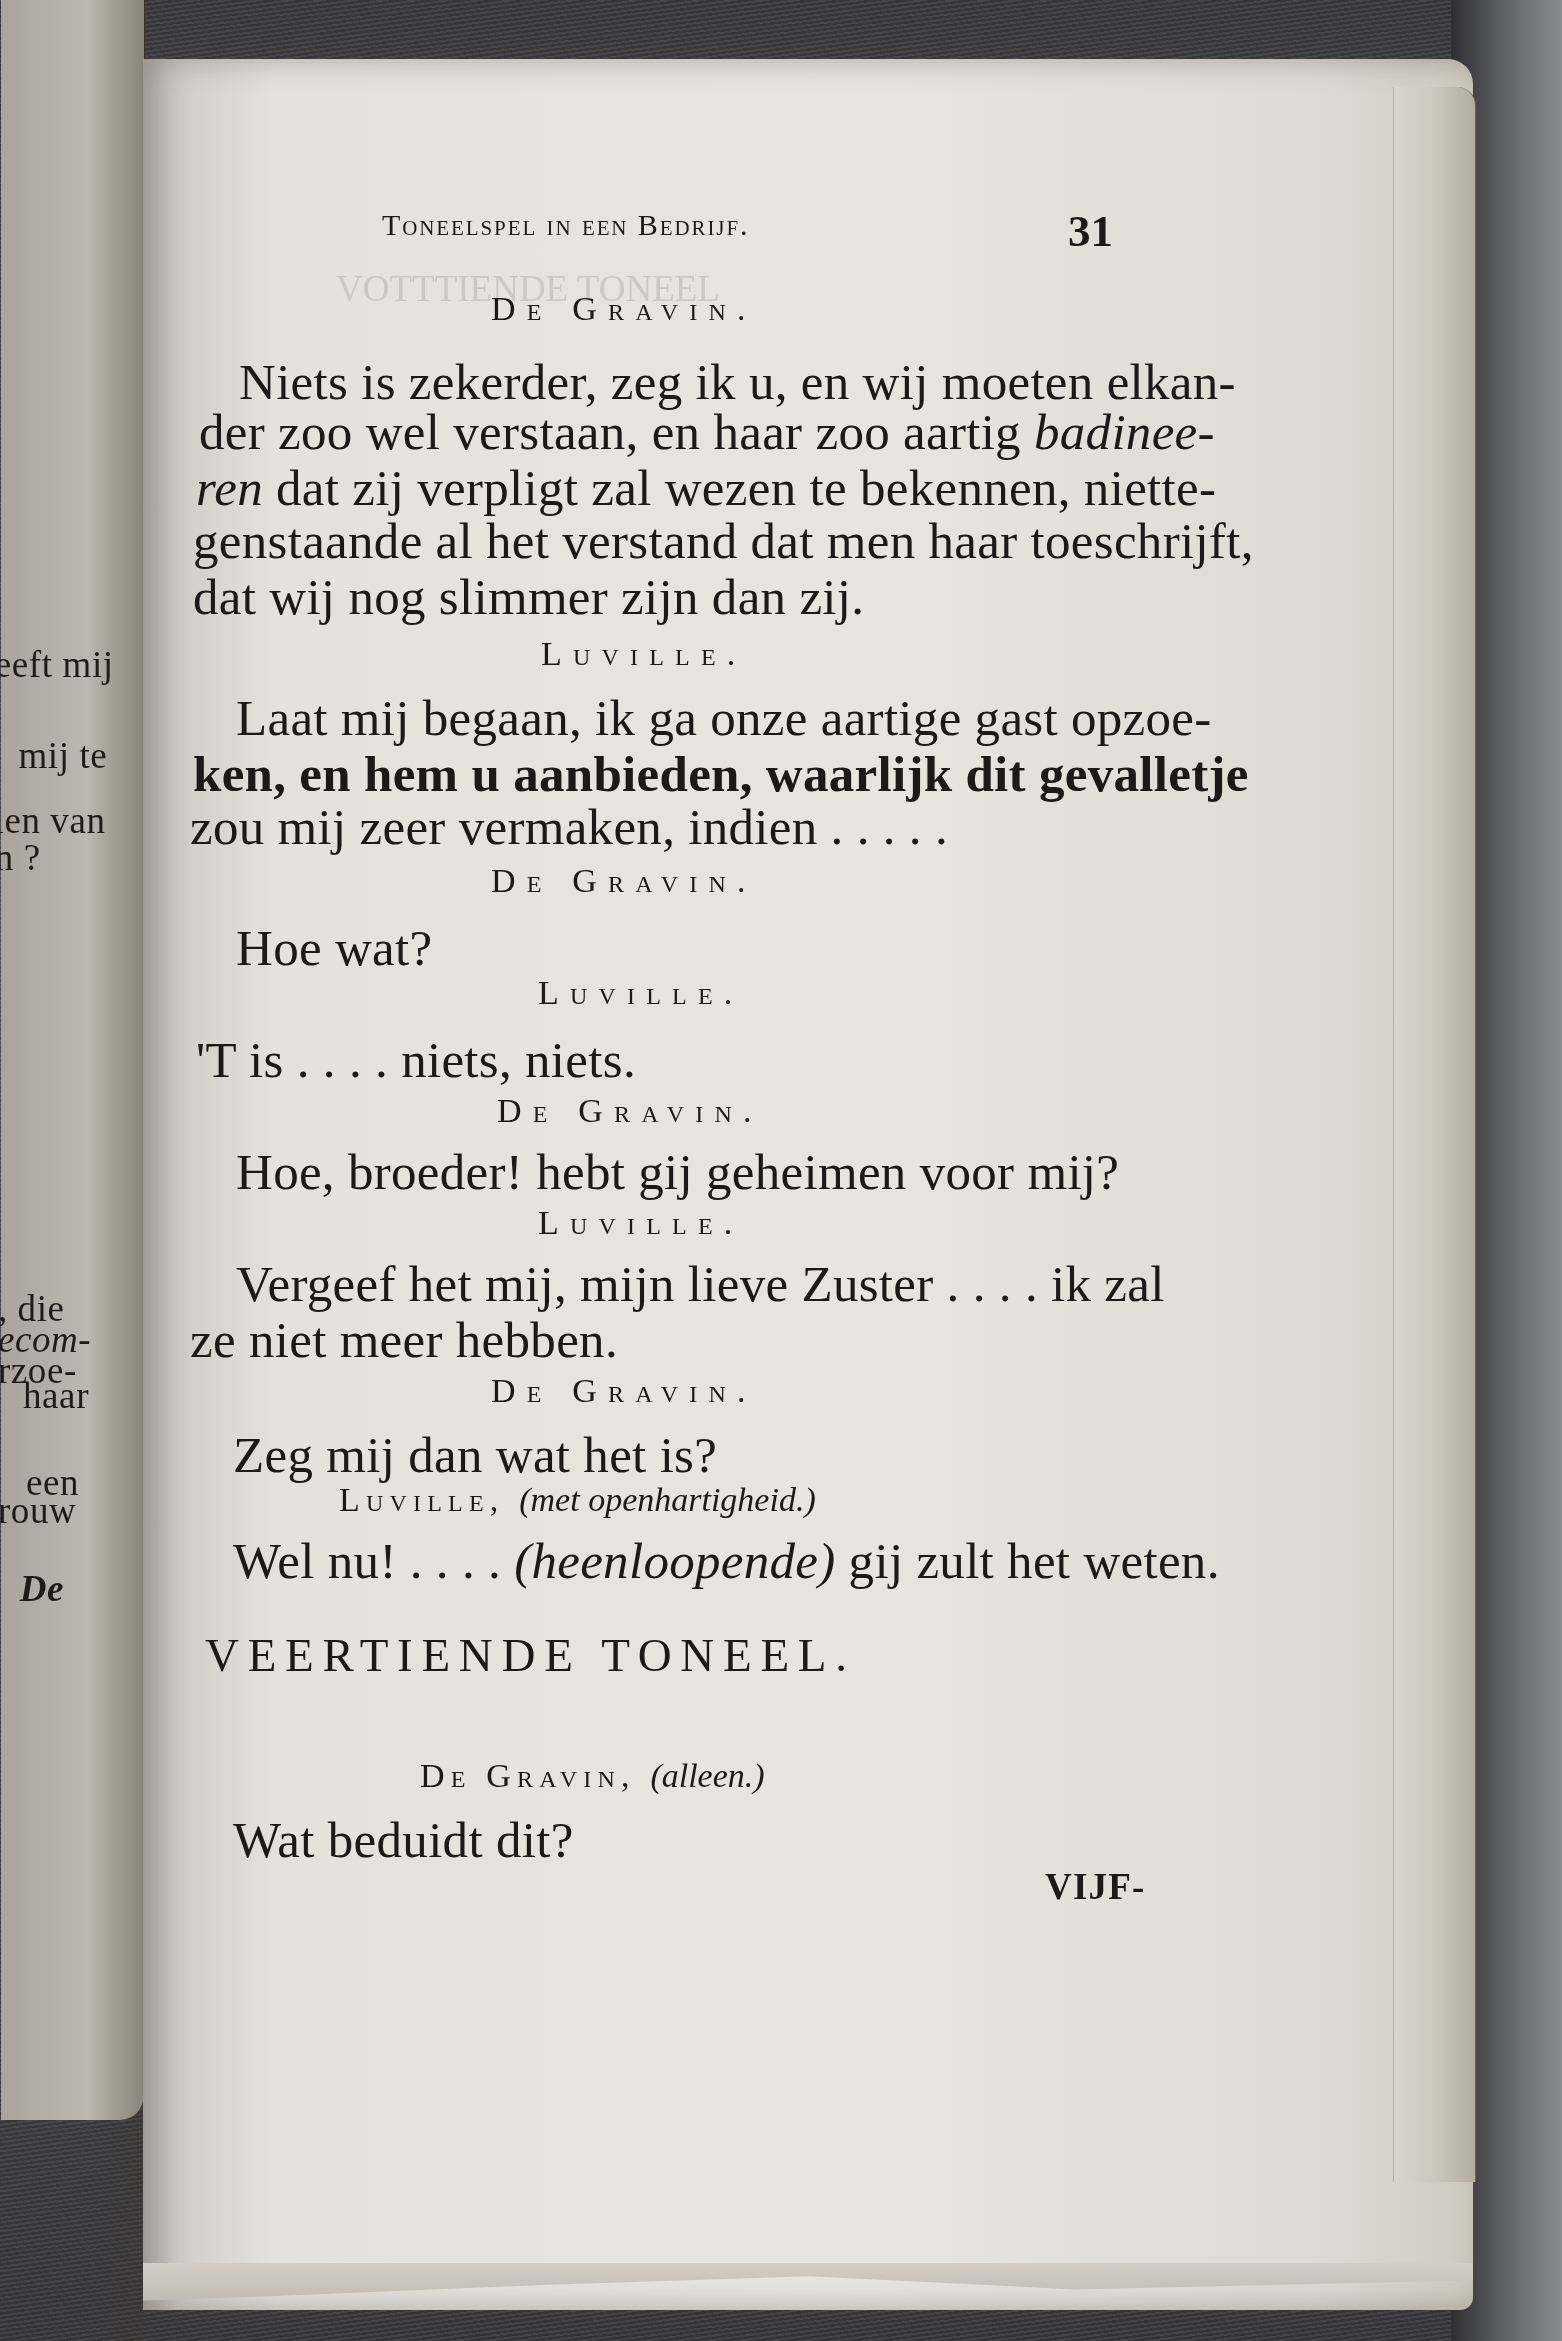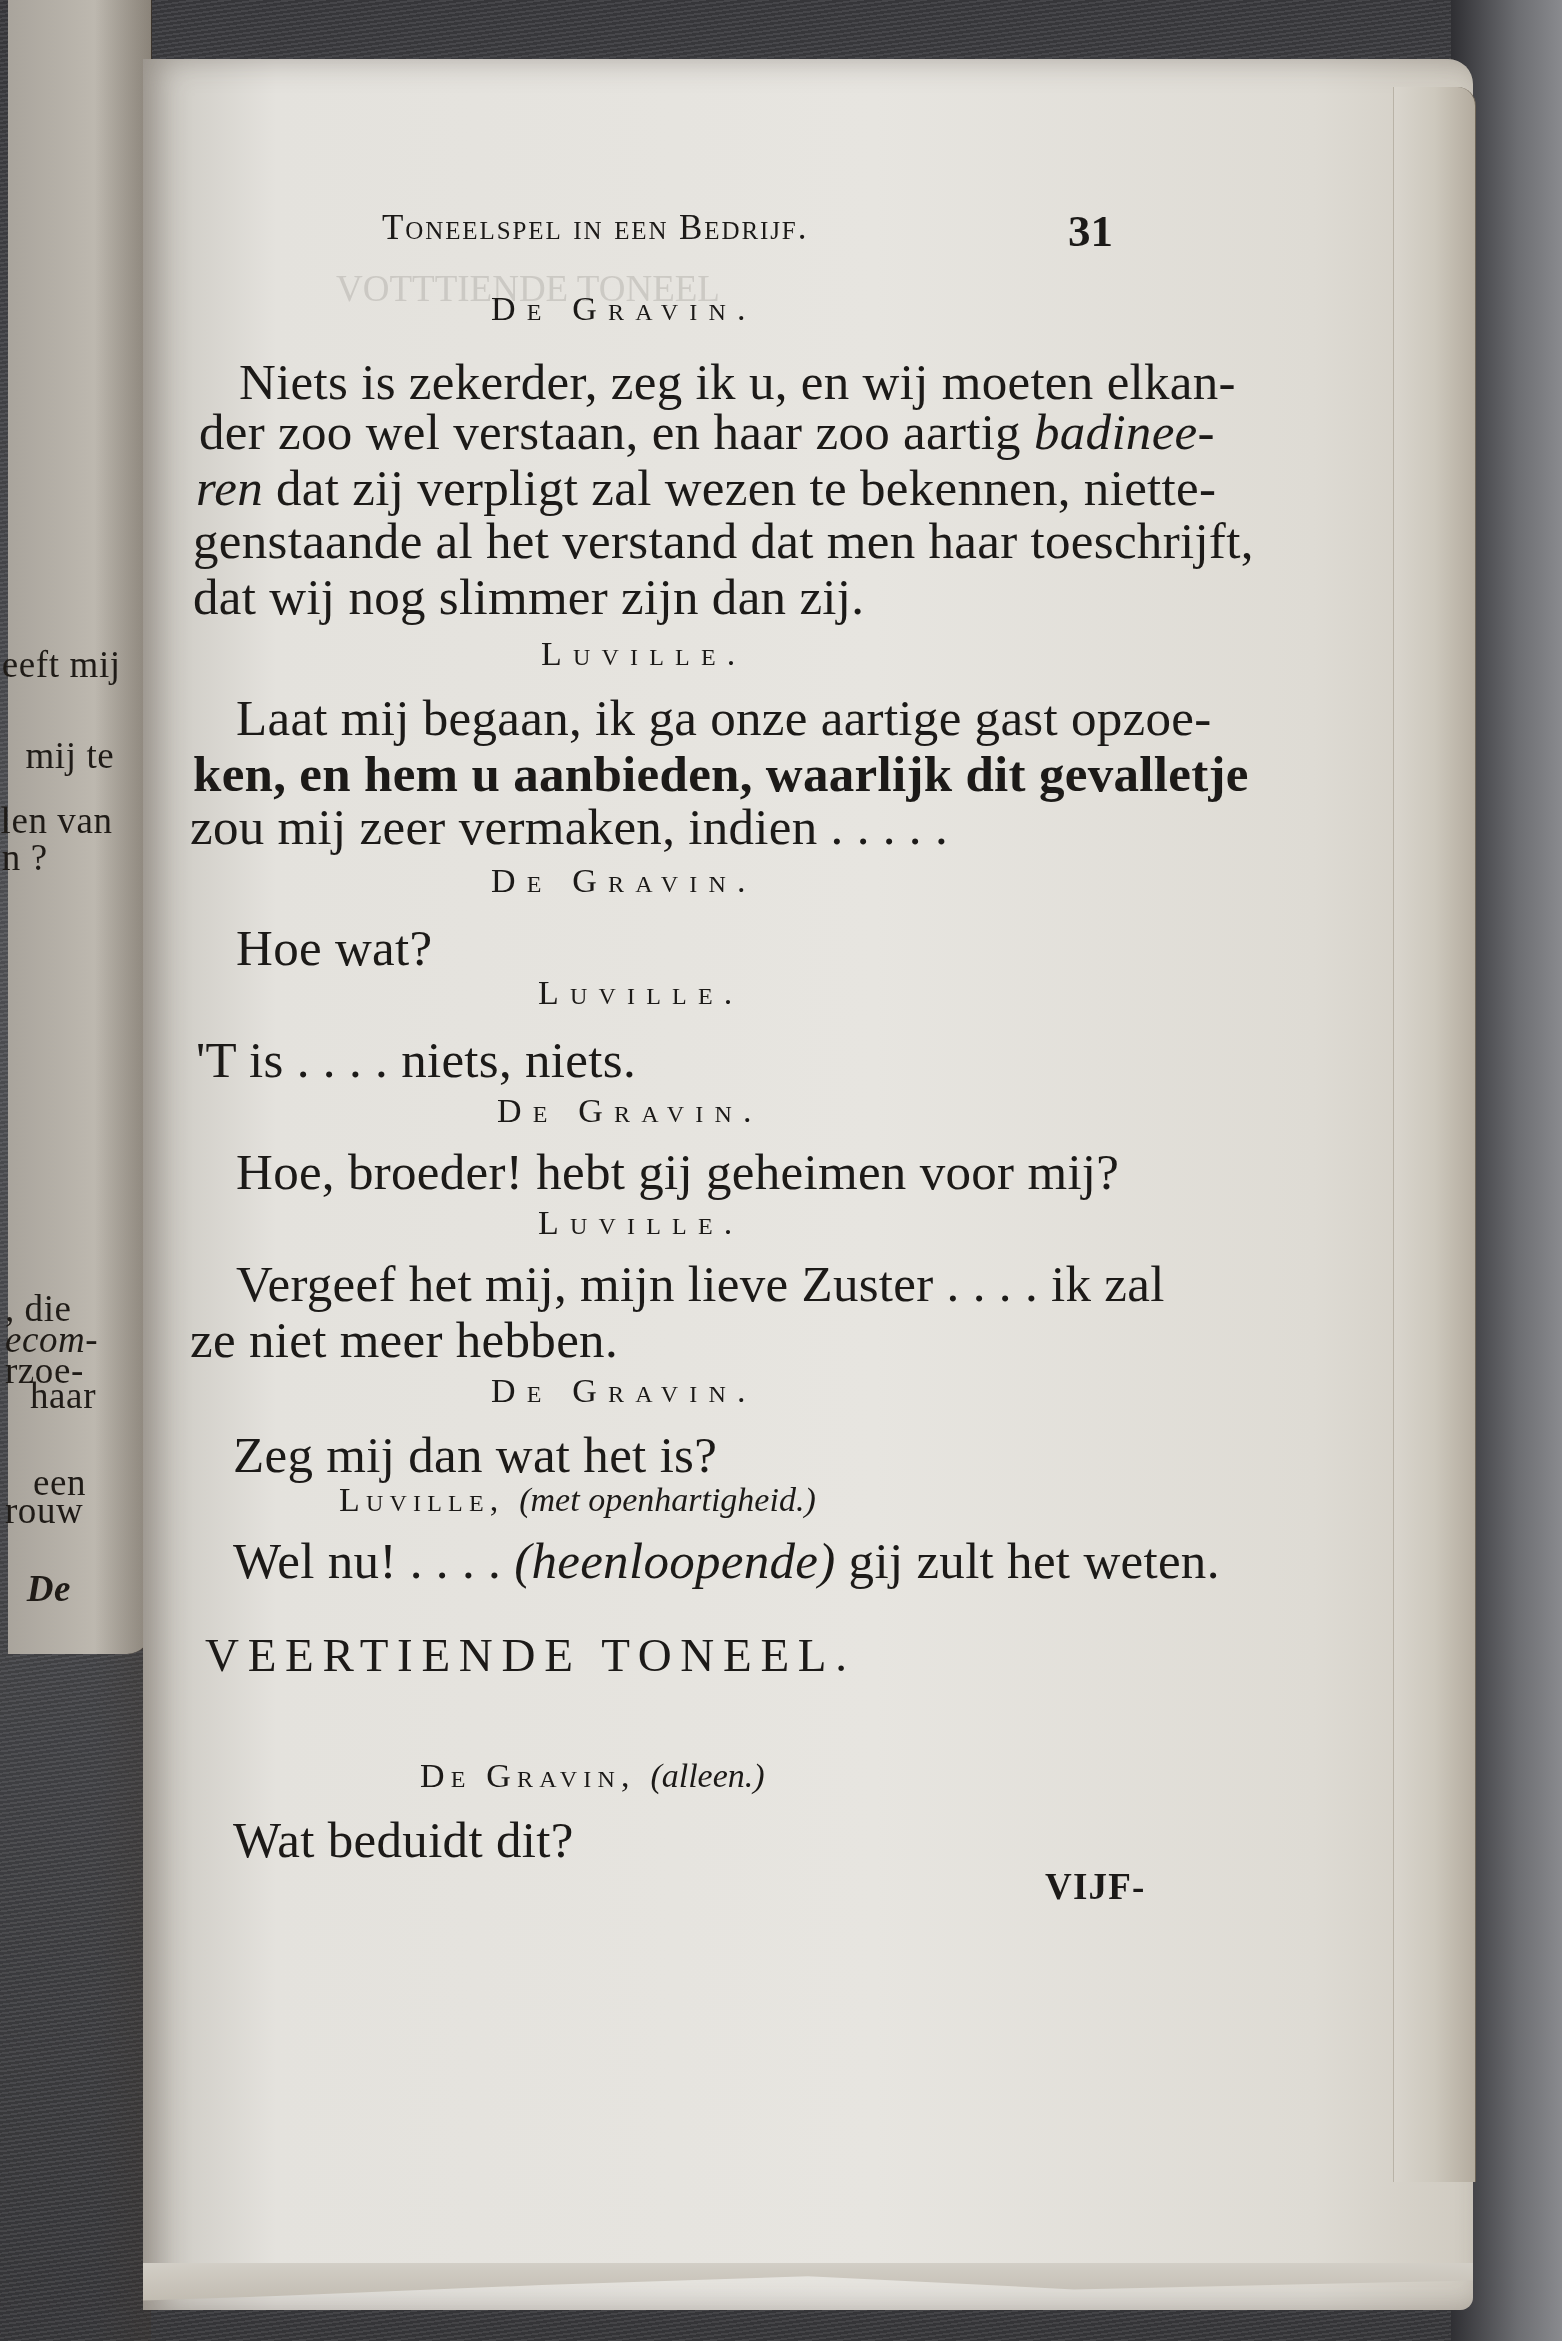--- a/index.html
+++ b/index.html
@@ -15,21 +15,21 @@
     background:
       repeating-linear-gradient(172deg, rgba(255,255,255,0.05) 0 1.9px, rgba(0,0,0,0.10) 1.9px 4.4px),
       linear-gradient(180deg, #3c3c40 0%, #55565a 40%, #3a3a3d 100%);
   }
   .cloth-right {
     position: absolute; right: 0; top: 0; width: 112px; height: 2342px;
     background: linear-gradient(90deg, #2f2f33, #6d6e72 60%, #8a8b8f);
   }
   
   .left-page {
-    position: absolute; left: 8px; top: 0; width: 143px; height: 1654px;
+    position: absolute; left: 1px; top: 0; width: 143px; height: 2120px;
     background: linear-gradient(90deg, #a9a49c 0%, #bdb8af 60%, #a59f95 100%);
     border-right: 1.9px solid #3a332c;
     border-radius: 0 0 25px 0;
   }
   .left-page-gutter {
     position: absolute; left: 87px; top: 0; width: 56px; height: 2342px;
     background: linear-gradient(90deg, rgba(0,0,0,0) 0%, rgba(60,50,40,0.25) 100%);
   }
   .left-frag {
     position: absolute; font-size: 37px; white-space: nowrap;
@@ -57,21 +57,21 @@
   }
   .line {
     position: absolute; font-size: 51px; white-space: nowrap; line-height: 1;
     letter-spacing: 0.3px;
   }
   .speaker {
     position: absolute; font-size: 34px; letter-spacing: 11.2px; white-space: nowrap;
     font-variant: small-caps; line-height: 1;
   }
   .running-head {
-    position: absolute; left: 382px; top: 208px; font-size: 35px;
+    position: absolute; left: 382px; top: 208px; font-size: 30px;
     font-variant: small-caps; letter-spacing: 1.9px; white-space: nowrap;
   }
   .page-number {
     position: absolute; left: 1068px; top: 205px; font-size: 45px; font-weight: bold;
   }
   .scene-title {
     position: absolute; left: 205px; top: 1632px; font-size: 47px; letter-spacing: 8.7px;
     white-space: nowrap; line-height: 1;
   }
   .catchword {

